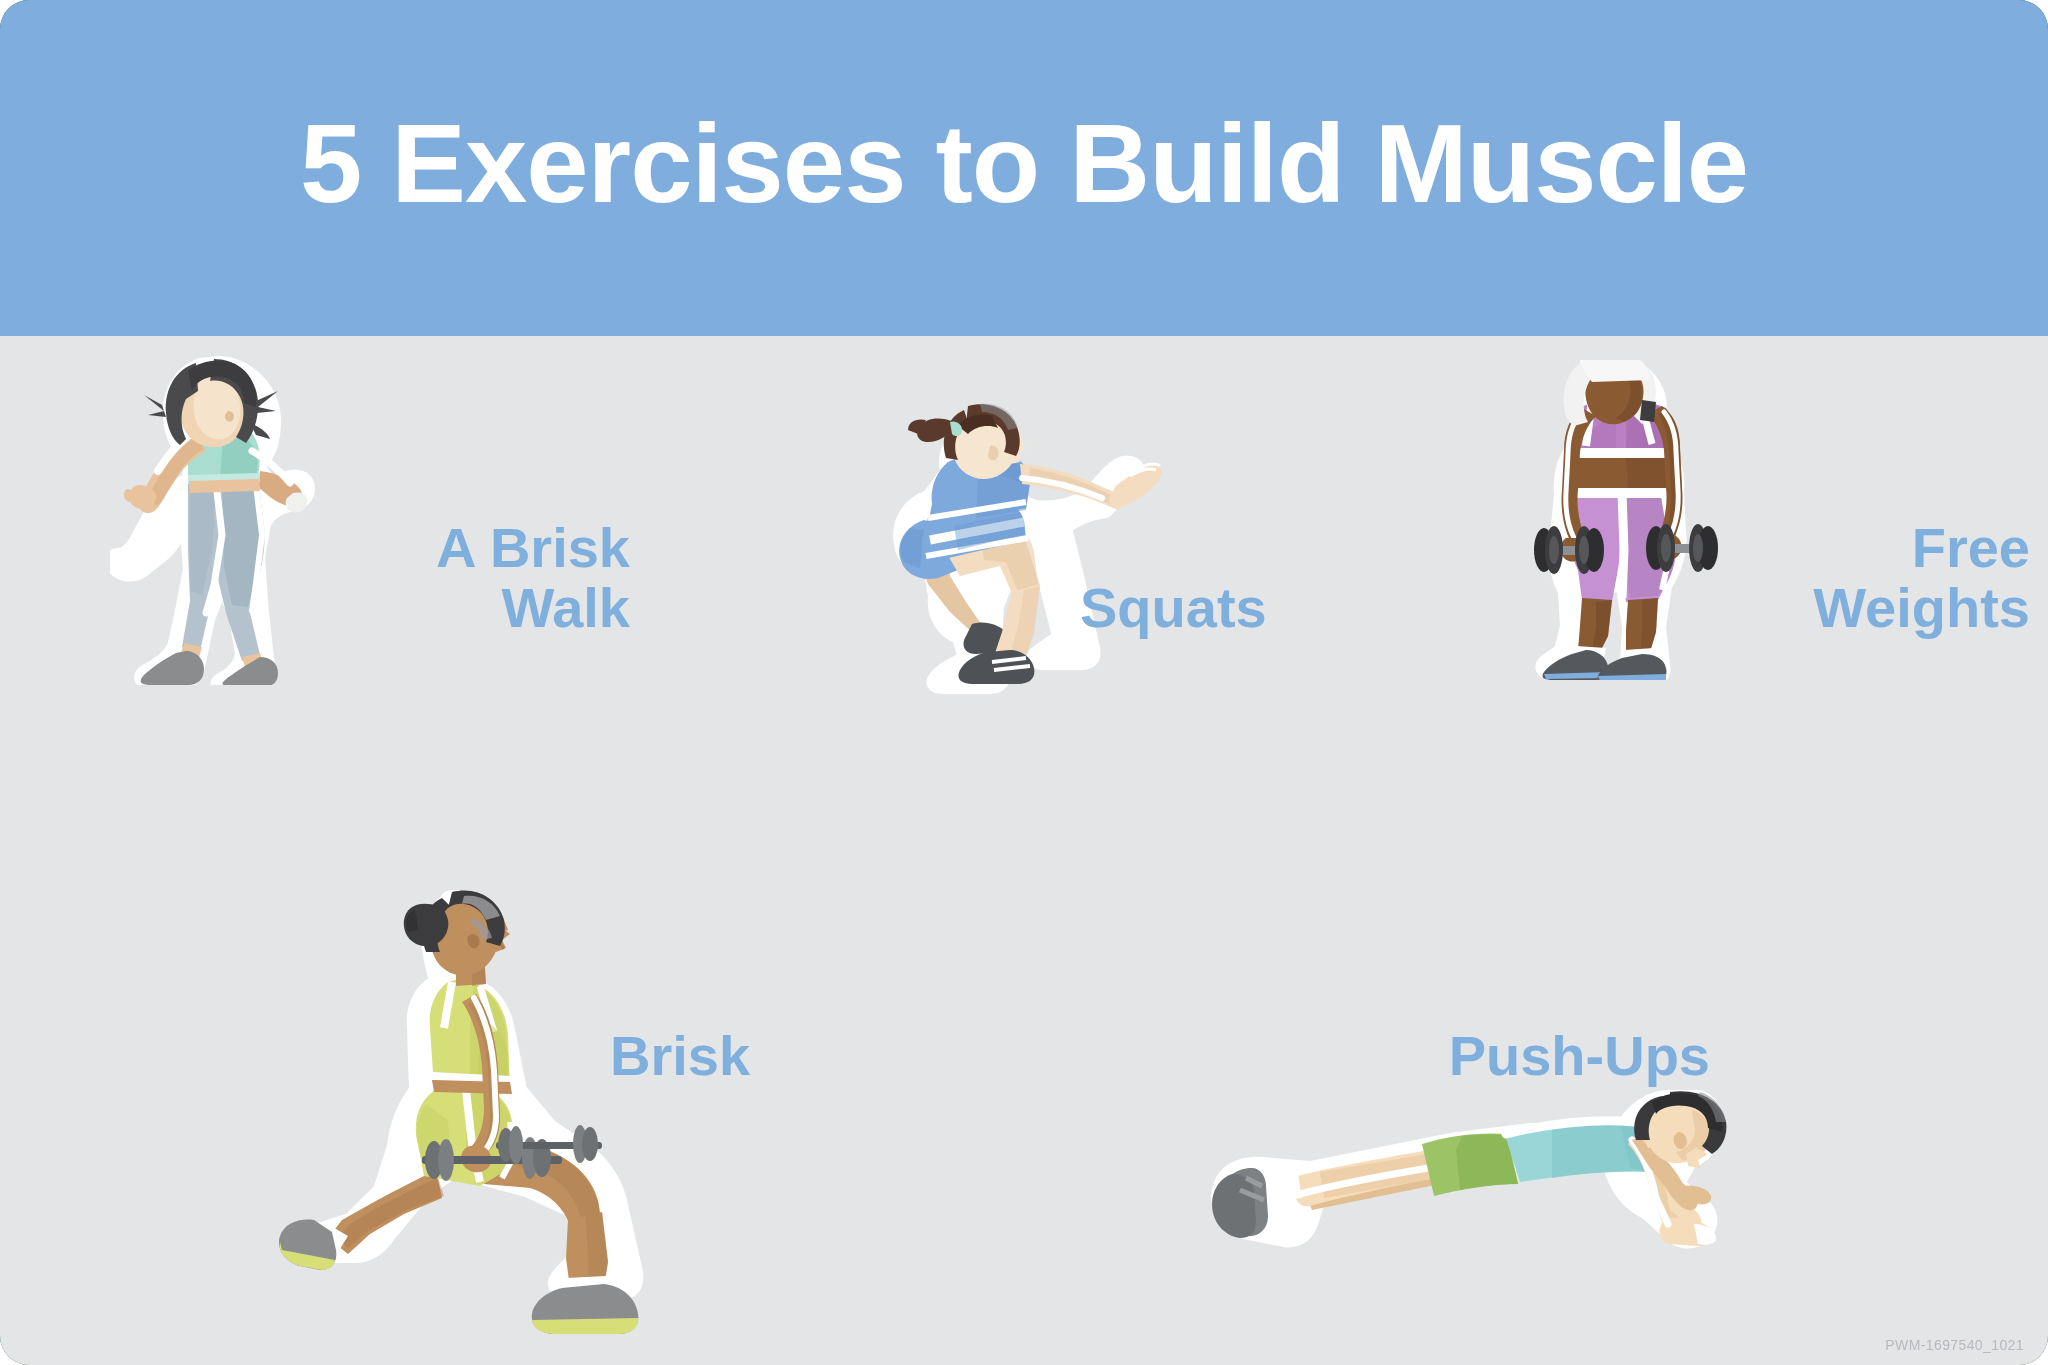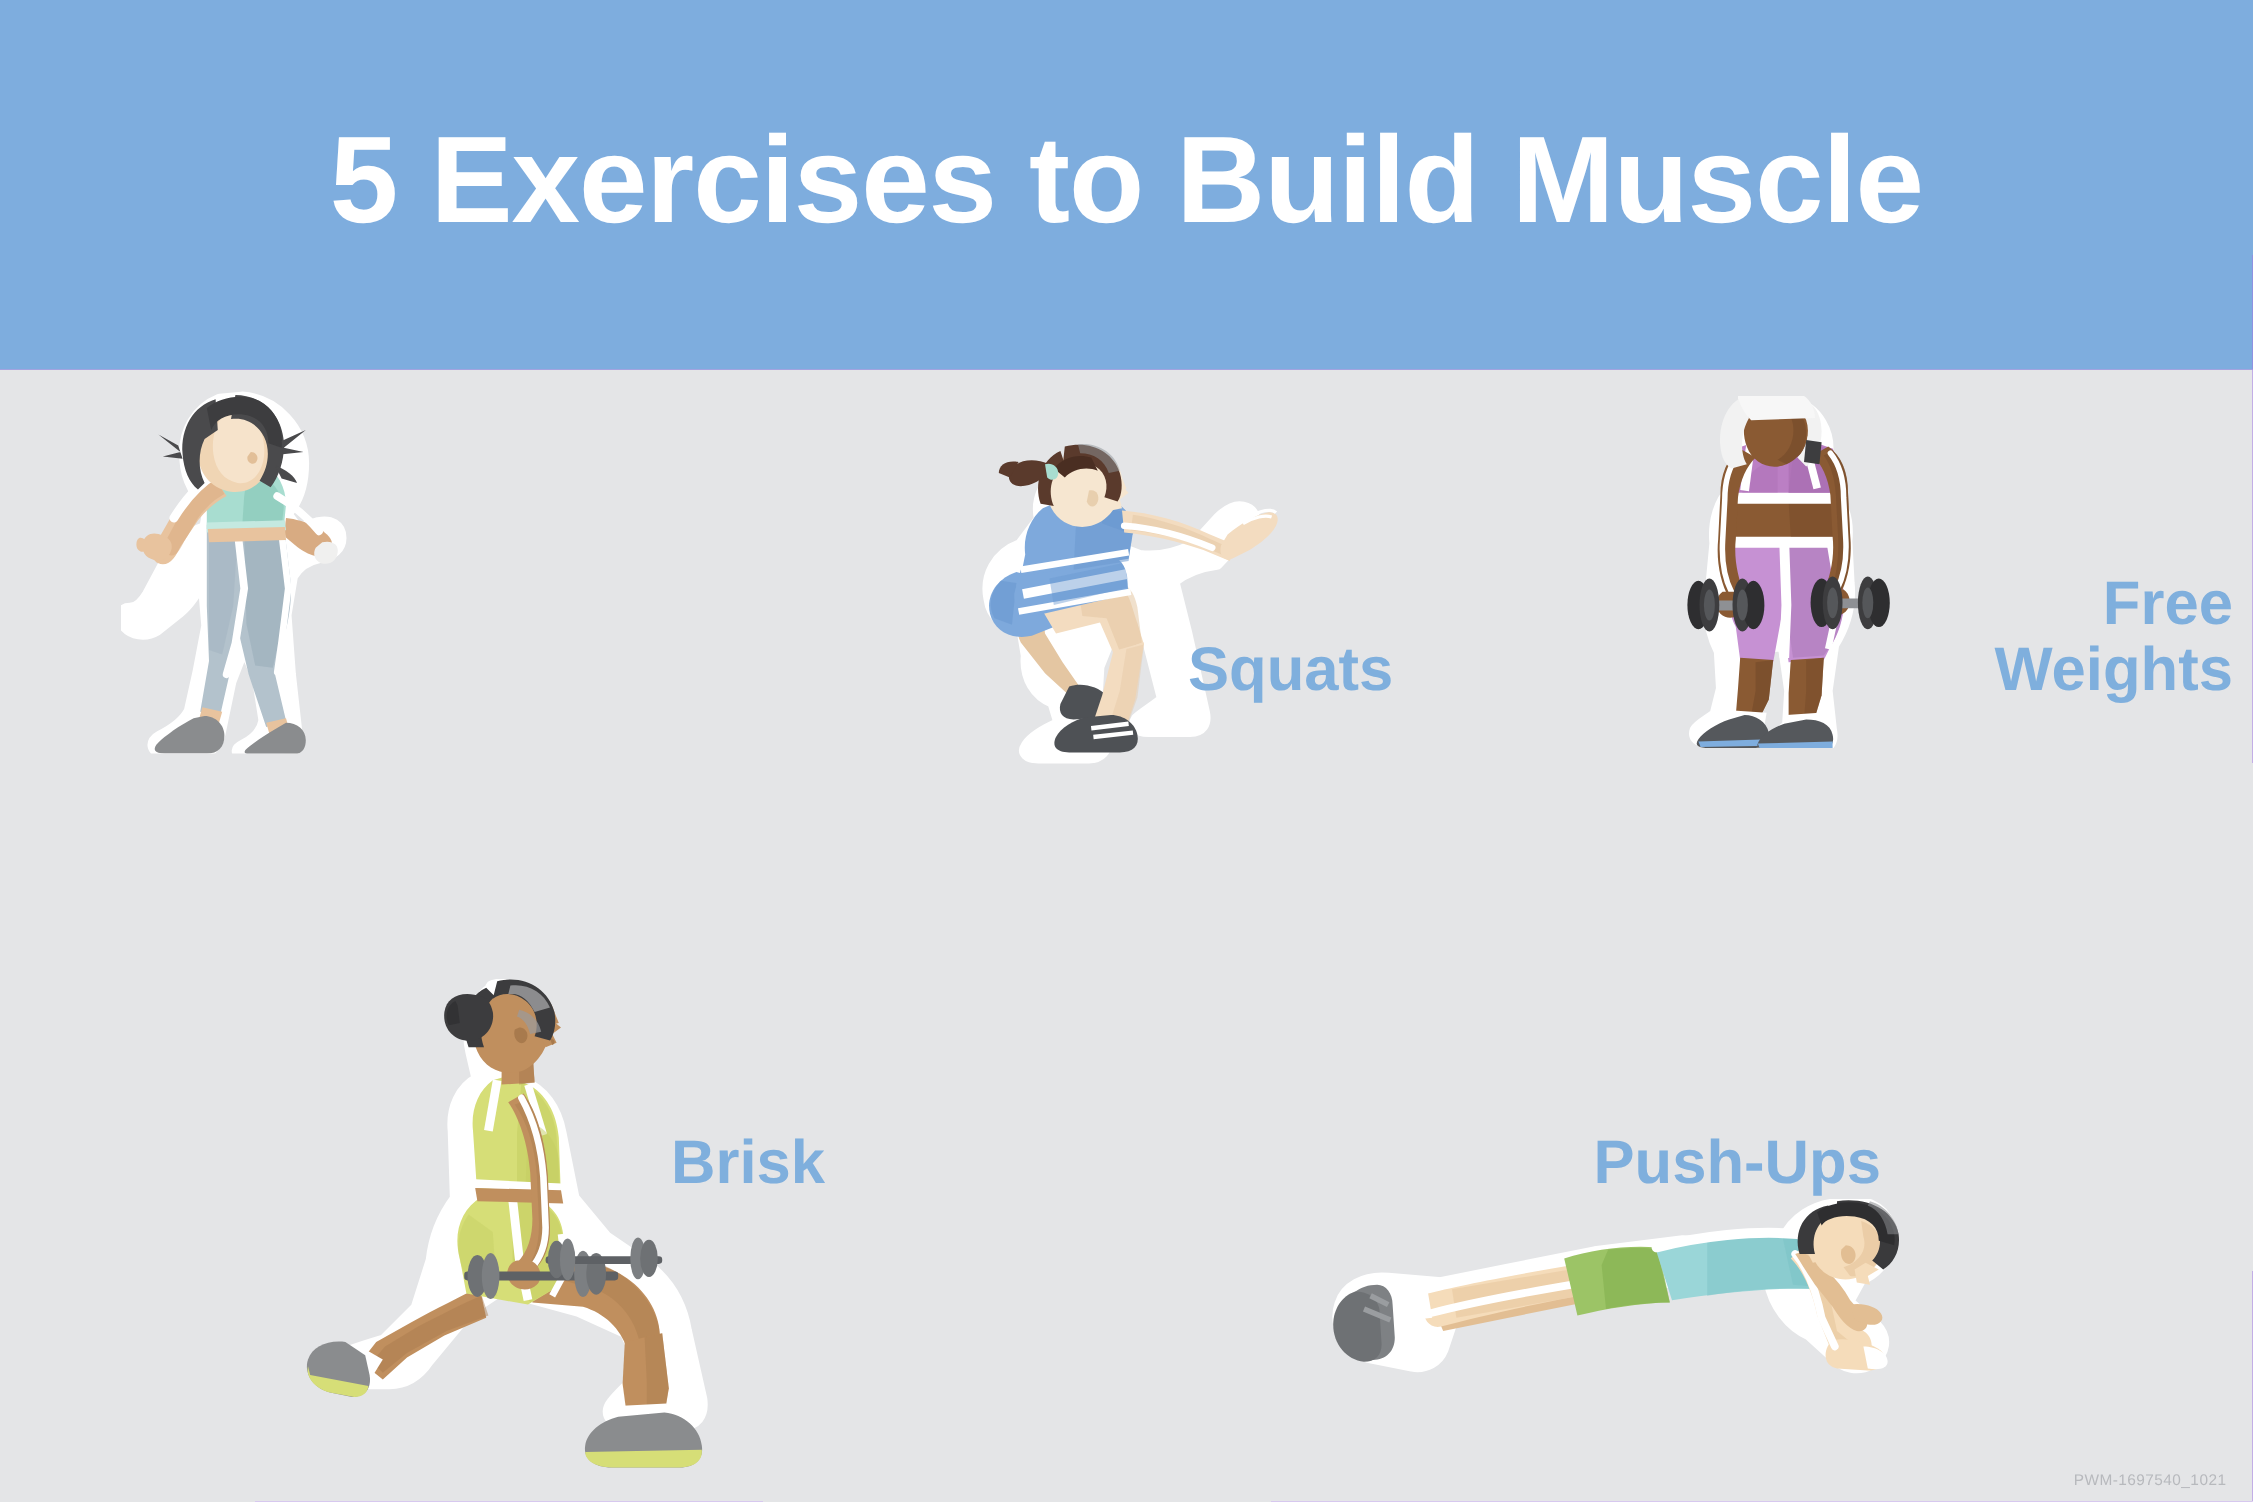--- a/index.html
+++ b/index.html
@@ -5,22 +5,23 @@
   html, body {
     margin: 0;
     padding: 0;
     background: #ffffff;
   }
   #poster {
     position: relative;
     width: 2048px;
     height: 1365px;
     overflow: hidden;
-    background: #6d28d9;
+    background: #14532d;
     font-family: "Liberation Sans", sans-serif;
+    border-radius: 29px;
   }
   
   #header-bar {
     position: absolute;
     left: 0; top: 0;
     width: 2048px;
     height: 336px;
     background: #7eadde;
   }
   #poster-title {
@@ -556,20 +557,22 @@
                L502 56 C510 48 512 34 504 24 C496 14 482 10 470 14 Z" fill="#3a3a3c"></path>
       <path d="M452 12 C468 0 494 0 510 12 C520 20 524 32 522 42
                L508 38 C508 26 500 18 486 16 C472 14 460 18 456 24 Z" fill="#2e2e30"></path>
 
       <path d="M500 2 C514 6 524 18 526 32 L516 32 C514 20 508 10 498 6 Z" fill="#8a8d90" opacity="0.55"></path>
 
       <path d="M478 42 C486 42 490 52 484 58 C478 62 472 54 474 46 Z" fill="#e2be93"></path>
     </svg>
   </div>
 
+  <div class="ex-label" id="label-brisk-walk">A Brisk
+Walk</div>
 
   <div class="ex-label" id="label-free-weights">Free
 Weights</div>
 
   <div class="ex-label" id="label-squats">Squats</div>
 
   <div class="ex-label" id="label-lunges">Brisk</div>
 
   <div class="ex-label" id="label-push-ups">Push-Ups</div>
 

